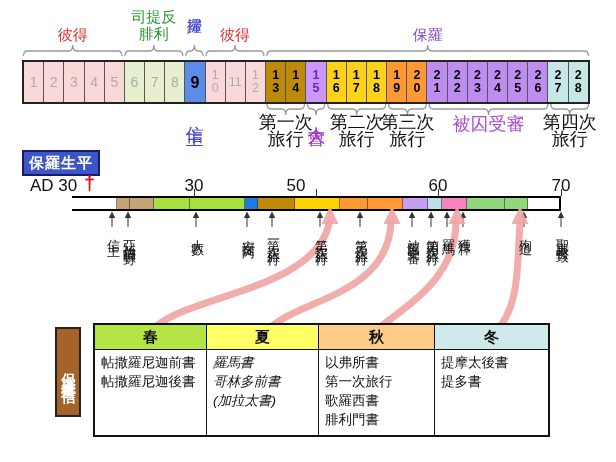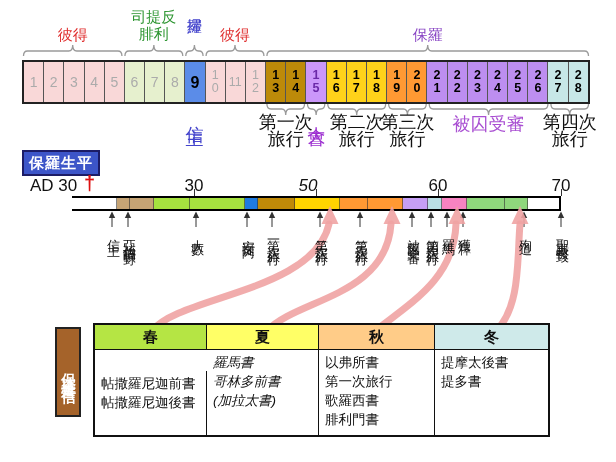--- a/index.html
+++ b/index.html
@@ -205,21 +205,21 @@
       <div class="abs ctr txt botlab" style="left: 488.571px; top: 116px; color: rgb(169, 79, 210);">被囚受審</div>
       <div class="abs ctr txt botlab" style="left: 569.714px; top: 114px; color: rgb(17, 17, 17);">第四次<br>旅行</div>
     </div>
 
   <div id="life-title" class="txt">保羅生平</div>
   <div class="abs yearlab txt" style="left:30px;">AD 30</div>
   <div class="abs txt" style="left: 84px; top: 172px; font-size: 20px; font-weight: bold; color: rgb(221, 17, 17);"><span id="cross-glyph">†</span></div>
   <div id="year-ticks">
       <div class="yearlab ctr txt" style="left: 194px;">30</div>
       <div class="yeartick" style="left: 194px;"></div>
-      <div class="yearlab ctr txt" style="left: 308px; font-style: italic;">50</div>
+      <div class="yearlab ctr txt" style="left: 296px;">50</div>
       <div class="yeartick" style="left: 316px;"></div>
       <div class="yearlab ctr txt" style="left: 438px;">60</div>
       <div class="yeartick" style="left: 438px;"></div>
       <div class="yearlab ctr txt" style="left: 561px;">70</div>
       <div class="yeartick" style="left: 561px;"></div>
     </div>
   <div id="bar">
       <div class="seg" style="left: -2px; width: 45px; background: rgb(255, 255, 255);"></div>
       <div class="seg" style="left: 43px; width: 13px; background: rgb(198, 164, 117);"></div>
       <div class="seg" style="left: 56px; width: 24px; background: rgb(198, 164, 117);"></div>
@@ -252,21 +252,21 @@
       <div class="evt" style="left: 516px;">殉道</div>
       <div class="evt" style="left: 553px;">聖殿被毀</div>
     </div>
 
   <div id="sidebox" style="background: rgb(165, 99, 42);">保羅書信</div>
   <div id="etable">
       <div class="hcell" style="background: rgb(181, 229, 68); grid-area: 1 / 1;">春</div>
       <div class="hcell" style="background: rgb(255, 255, 102); grid-area: 1 / 2;">夏</div>
       <div class="hcell" style="background: rgb(255, 204, 136); grid-area: 1 / 3;">秋</div>
       <div class="hcell lastcol" style="background: rgb(207, 234, 234); grid-area: 1 / 4;">冬</div>
-      <div class="bcell" style="grid-area: 2 / 1; margin-top: 21px;">
+      <div class="bcell" style="grid-area: 2 / 1;">
         <div>帖撒羅尼迦前書</div>
         <div>帖撒羅尼迦後書</div>
       </div>
       <div class="bcell" style="grid-area: 2 / 2; font-style: italic;">
         <div>羅馬書</div>
         <div>哥林多前書</div>
         <div>(加拉太書)</div>
       </div>
       <div class="bcell" style="grid-area: 2 / 3;">
         <div>以弗所書</div>

